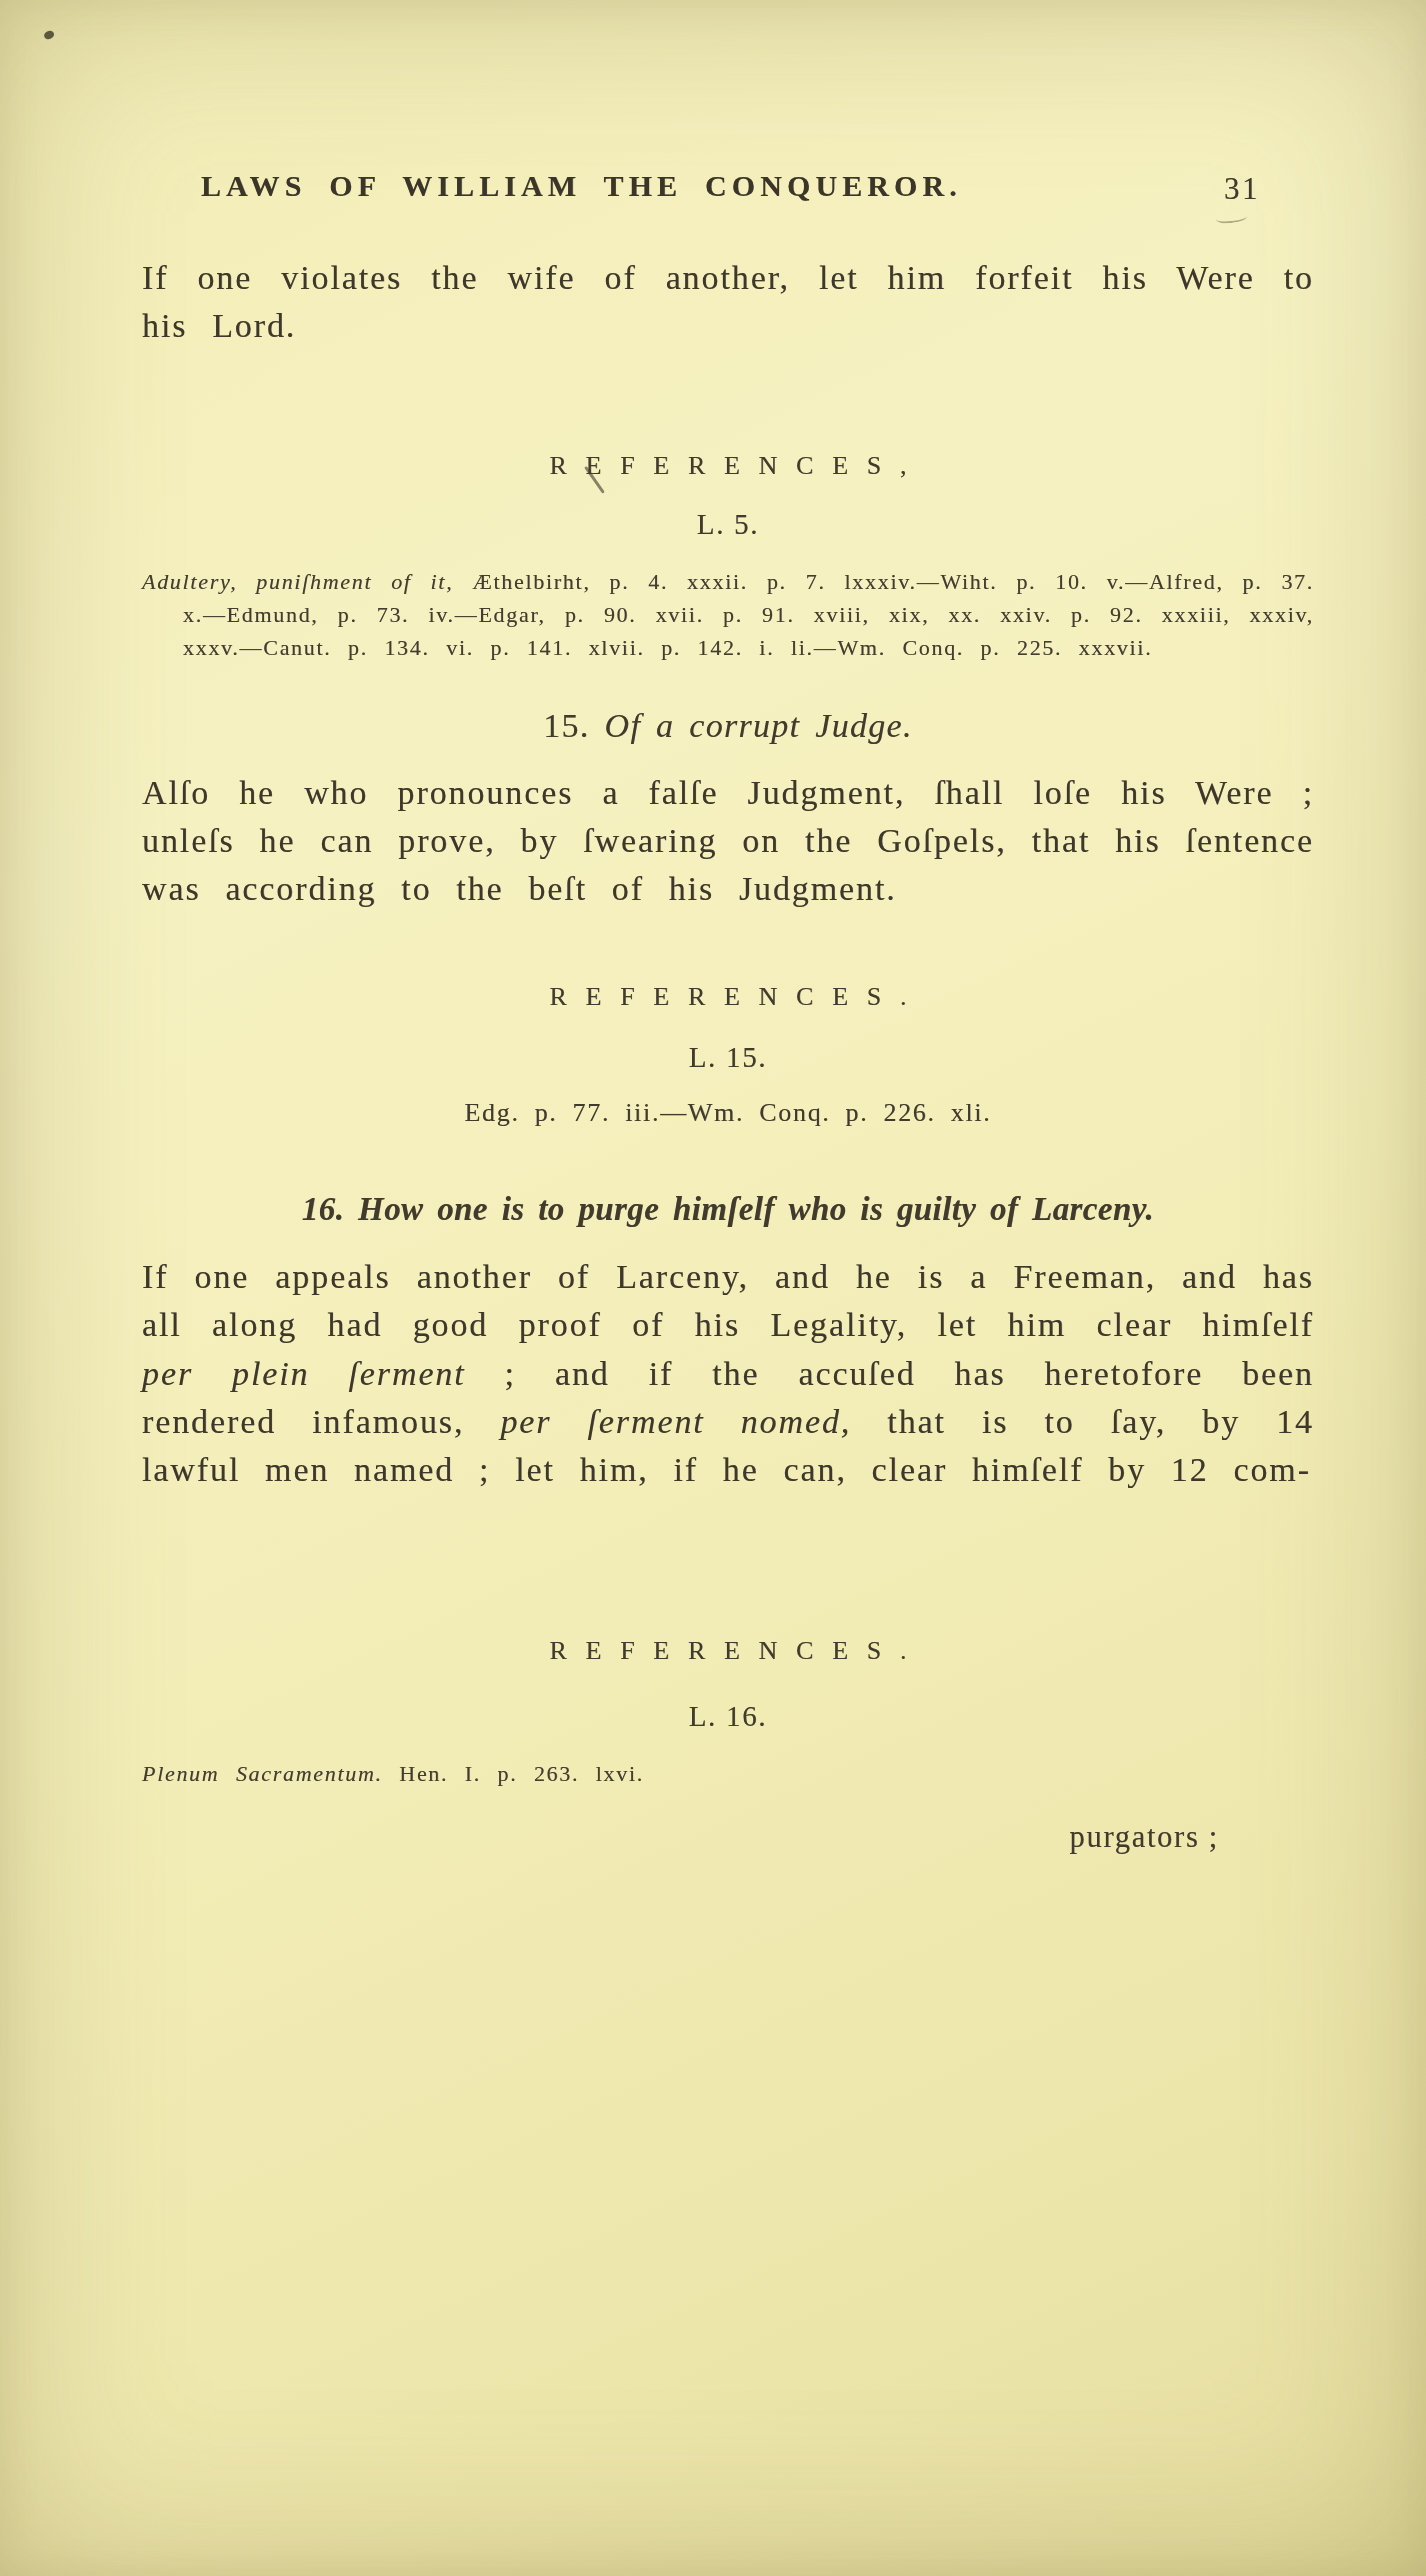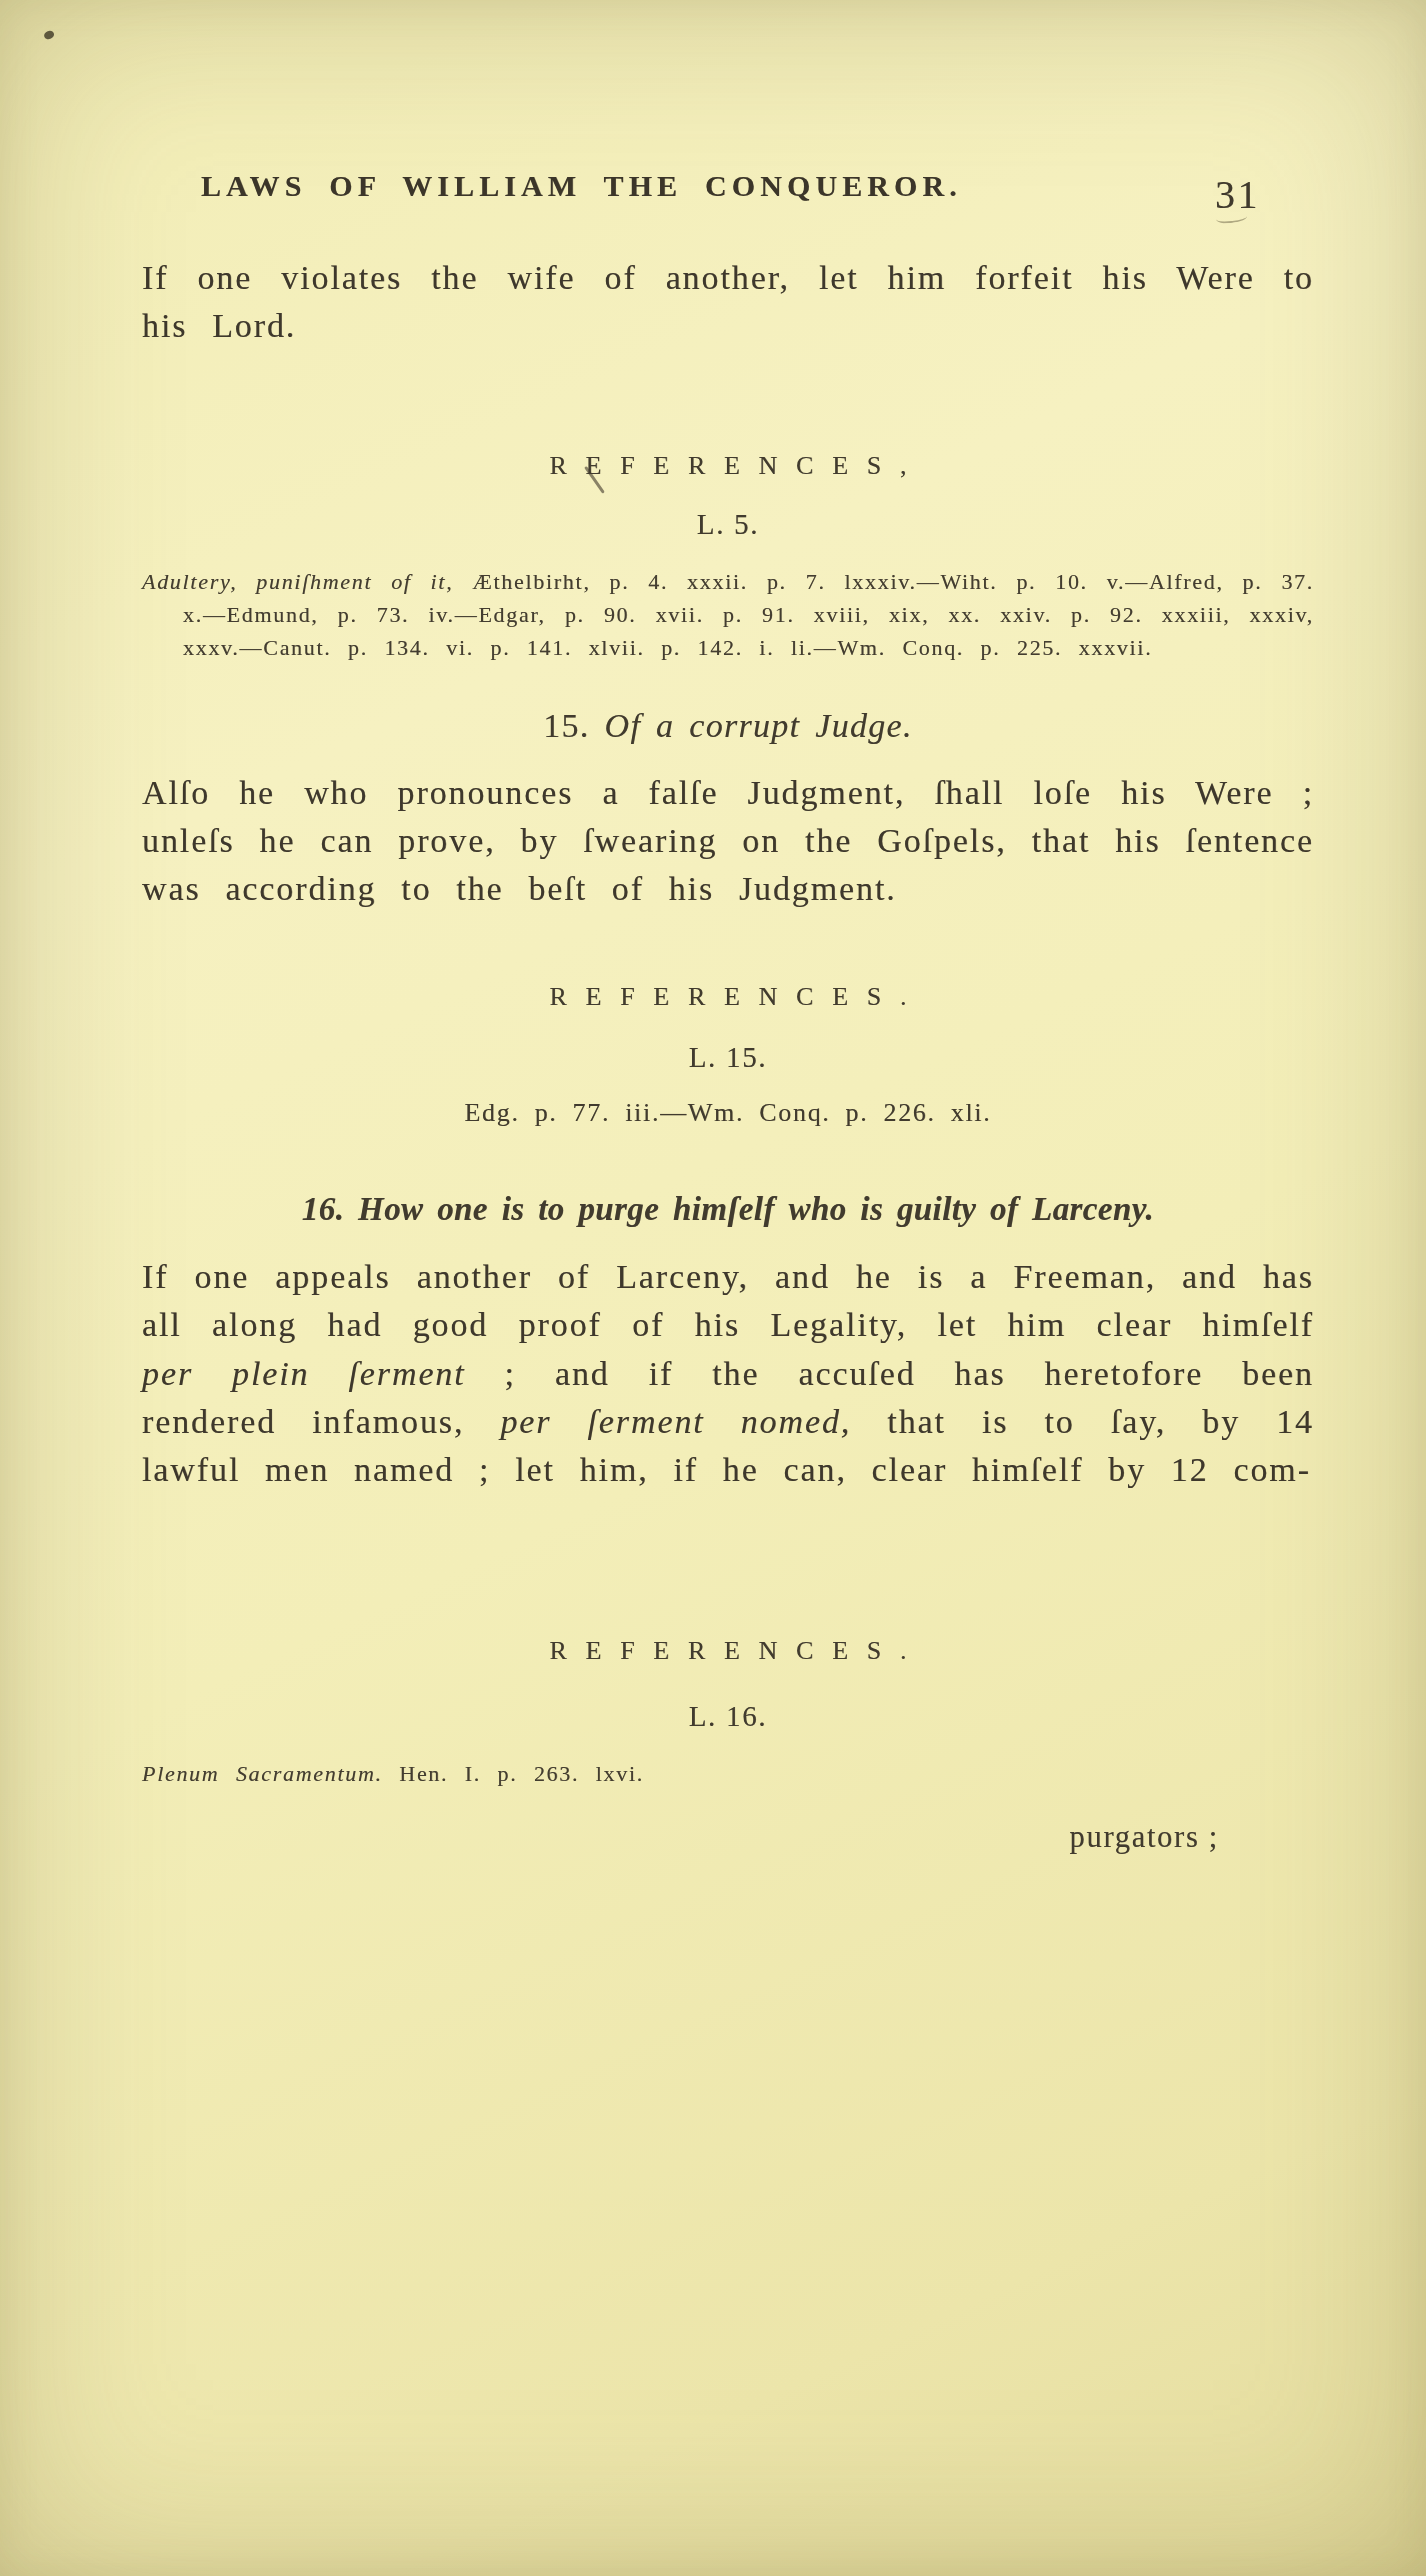--- a/index.html
+++ b/index.html
@@ -34,21 +34,21 @@
   .it { font-style: italic; }
 
   
   .header-row { position: relative; height: 41px; margin-top: 169px; }
   .header-title {
     position: absolute; left: 59px; top: 0;
     font-size: 30px; font-weight: bold;
     letter-spacing: 5.1px; word-spacing: 10.2px;
     color: #3c362a;
   }
-  .page-num { position: absolute; right: 54px; top: 1.7px; font-size: 40px; letter-spacing: 2.5px; }
+  .page-num { position: absolute; right: 54px; top: 1.7px; font-size: 31px; letter-spacing: 2.5px; }
 
   
   .sec-heading {
     text-align: center;
     font-size: 34px; font-weight: normal;
     letter-spacing: 1.3px; word-spacing: 5.1px;
   }
   .s14-heading { margin-top: 81px; }
   .s15-heading { margin-top: 42px; }
   .s16-heading {

